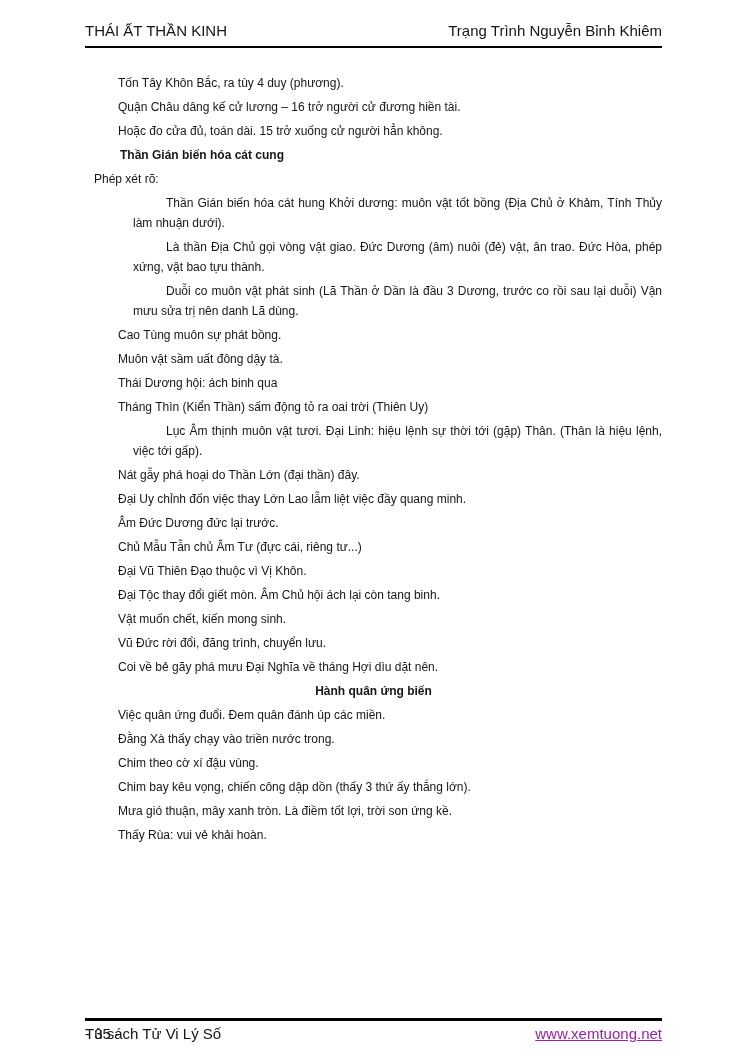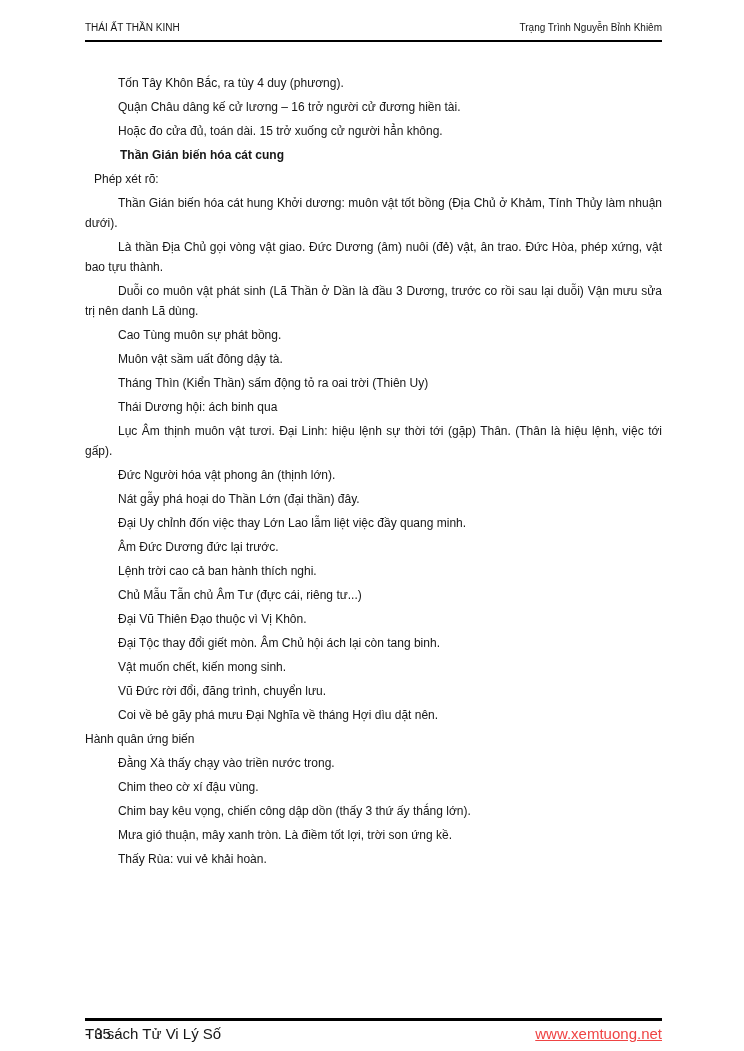--- a/index.html
+++ b/index.html
@@ -16,59 +16,59 @@
     overflow: hidden;
   }
 
   
   .header {
     position: absolute;
     top: 22px; left: 85px; right: 82px;
     display: flex;
     justify-content: space-between;
     align-items: flex-end;
-    font-size: 10px;
+    font-size: 15px;
     padding-bottom: 7px;
     border-bottom: 2px solid #000;
   }
 
   
   .body-text {
     position: absolute;
     top: 73px; left: 85px;
     width: 577px;
     font-size: 12px;
     line-height: 20px;
   }
   .body-text p { margin: 0 0 4px 0; }
   .body-text p.verse   { text-indent: 33px; }
-  .body-text p.para    { text-indent: 33px; text-align: justify; }
+  .body-text p.para    { text-indent: 33px; text-align: justify; margin-left: 48px; }
   .body-text p.small   { text-indent: 9px; }
   .body-text p.h2      { font-weight: bold; text-indent: 7px; margin-left: 28px; }
-  .body-text p.h1      { font-weight: normal; text-indent: 0; }
+  .body-text p.h1      { font-weight: bold; text-indent: 0; text-align: center; }
 
   
   .footer {
     position: absolute;
     top: 1018px; left: 85px; right: 82px;
     border-top: 3px solid #000;
     padding-top: 4px;
     font-size: 15px;
   }
   .footer-inner {
     position: relative;
     display: flex;
     justify-content: space-between;
   }
   .footer-center {
     position: absolute;
     left: 0; right: 0;
     text-align: left;
   }
-  .footer-link { color: #ef4444; }
+  .footer-link { color: #a21caf; }
 </style>
 </head>
 <body>
 
 <div class="page">
 
   <div class="header">
     <span>THÁI ẤT THẦN KINH</span>
     <span>Trạng Trình Nguyễn Bỉnh Khiêm</span>
   </div>
@@ -78,35 +78,34 @@
   <p class="verse">Tốn Tây Khôn Bắc, ra tùy 4 duy (phương).</p>
       <p class="verse">Quận Châu dâng kế cử lương – 16 trở người cử đương hiền tài.</p>
       <p class="verse">Hoặc đo cửa đủ, toán dài. 15 trở xuống cử người hẳn không.</p>
       <p class="h2">Thần Gián biến hóa cát cung</p>
       <p class="small">Phép xét rõ:</p>
       <p class="para">Thần Gián biến hóa cát hung Khởi dương: muôn vật tốt bồng (Địa Chủ ở Khảm, Tính Thủy làm nhuận dưới).</p>
       <p class="para">Là thần Địa Chủ gọi vòng vật giao. Đức Dương (âm) nuôi (đẻ) vật, ân trao. Đức Hòa, phép xứng, vật bao tựu thành.</p>
       <p class="para">Duỗi co muôn vật phát sinh (Lã Thần ở Dần là đầu 3 Dương, trước co rồi sau lại duỗi) Vận mưu sửa trị nên danh Lã dùng.</p>
       <p class="verse">Cao Tùng muôn sự phát bồng.</p>
       <p class="verse">Muôn vật sầm uất đông dậy tà.</p>
+      <p class="verse">Thái Dương hội: ách binh qua</p>
       <p class="verse">Tháng Thìn (Kiển Thần) sấm động tỏ ra oai trời (Thiên Uy)</p>
-      <p class="verse">Thái Dương hội: ách binh qua</p>
       <p class="para">Lục Âm thịnh muôn vật tươi. Đại Linh: hiệu lệnh sự thời tới (gặp) Thân. (Thân là hiệu lệnh, việc tới gấp).</p>
-      <p class="verse">Đức Người hóa vật phong ân (thịnh lớn).</p>
       <p class="verse">Nát gẫy phá hoại do Thần Lớn (đại thần) đây.</p>
       <p class="verse">Đại Uy chỉnh đốn việc thay Lớn Lao lẫm liệt việc đầy quang minh.</p>
       <p class="verse">Âm Đức Dương đức lại trước.</p>
-      <p class="verse">Lệnh trời cao cả ban hành thích nghi.</p>
       <p class="verse">Chủ Mẫu Tẫn chủ Âm Tư (đực cái, riêng tư...)</p>
       <p class="verse">Đại Vũ Thiên Đạo thuộc vì Vị Khôn.</p>
       <p class="verse">Đại Tộc thay đổi giết mòn. Âm Chủ hội ách lại còn tang binh.</p>
       <p class="verse">Vật muốn chết, kiến mong sinh.</p>
       <p class="verse">Vũ Đức rời đổi, đăng trình, chuyển lưu.</p>
       <p class="verse">Coi về bẻ gãy phá mưu Đại Nghĩa về tháng Hợi dìu dặt nên.</p>
       <p class="h1">Hành quân ứng biến</p>
+      <p class="verse">Việc quân ứng đuổi. Đem quân đánh úp các miền.</p>
       <p class="verse">Đằng Xà thấy chạy vào triền nước trong.</p>
       <p class="verse">Chim theo cờ xí đậu vùng.</p>
       <p class="verse">Chim bay kêu vọng, chiến công dập dồn (thấy 3 thứ ấy thắng lớn).</p>
       <p class="verse">Mưa gió thuận, mây xanh tròn. Là điềm tốt lợi, trời son ứng kề.</p>
       <p class="verse">Thấy Rùa: vui vẻ khải hoàn.</p>
     </div>
 
   <div class="footer">
     <div class="footer-inner">
       <span class="footer-center">- 35 -</span>

